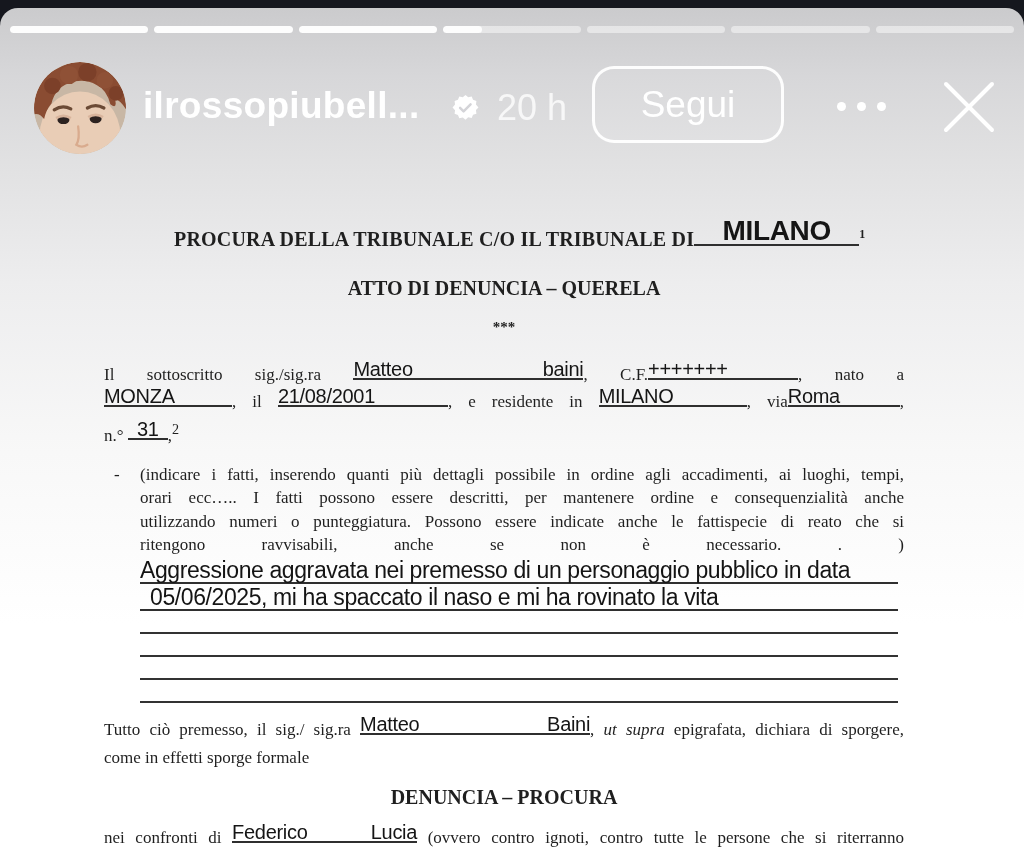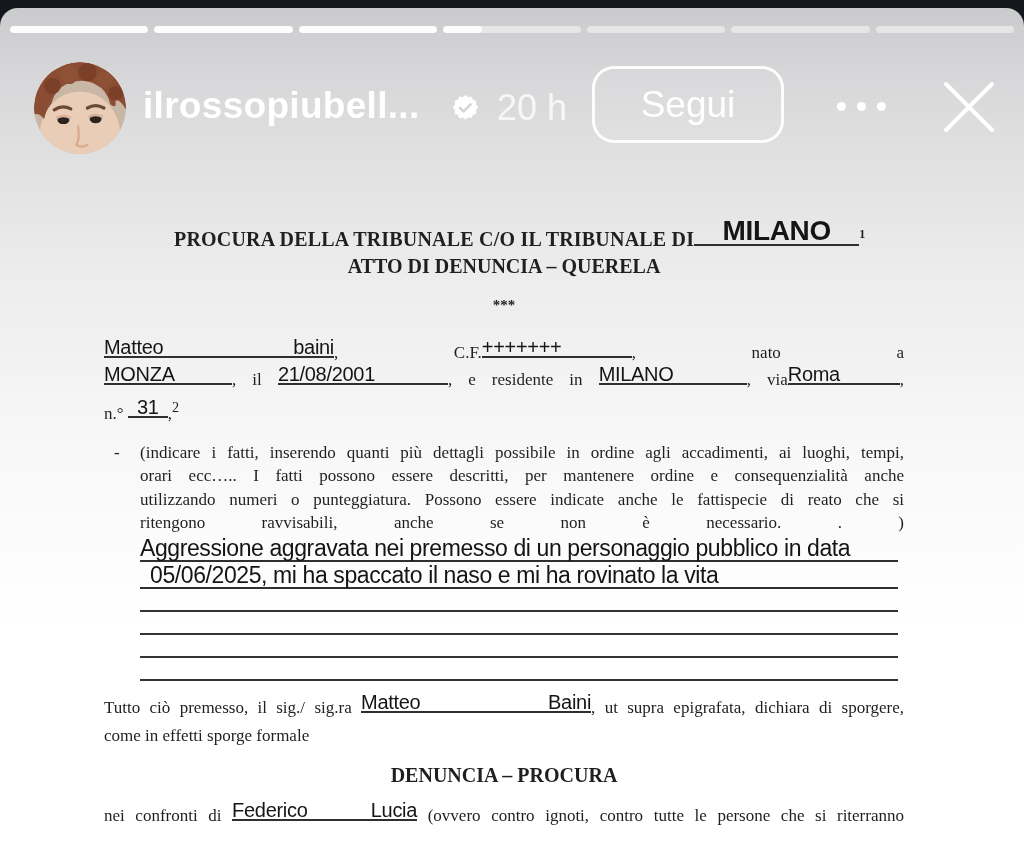--- a/index.html
+++ b/index.html
@@ -32,21 +32,21 @@
     font-family:"Liberation Sans",sans-serif; cursor:pointer;
   }
   .more { position:absolute; left:837px; top:94px; display:flex; gap:11px; cursor:pointer; }
   .more i { width:9px; height:9px; border-radius:50%; background:#ffffff; }
   .close { position:absolute; left:938px; top:68px; width:62px; height:62px; cursor:pointer; }
 
   
   .doc { position:absolute; left:104px; top:0; width:800px; font-family:"Liberation Serif",serif; font-size:17px; color:#1f1f1f; }
   .t-title { margin-top:212px; padding-left:70px; font-weight:bold; font-size:20px; line-height:28px; letter-spacing:0.2px; }
   .t-title sup { font-size:12px; }
-  .t-sub { text-align:center; font-weight:bold; font-size:20px; line-height:26px; }
+  .t-sub { margin-top:22px; text-align:center; font-weight:bold; font-size:20px; line-height:26px; }
   .t-stars { margin-top:16px; text-align:center; font-weight:bold; font-size:15px; line-height:20px; }
   .just { text-align:justify; text-align-last:justify; }
   .intro { margin-top:24px; }
   .intro .ln { line-height:27.5px; }
   .espone { margin-top:6px; text-align:center; font-weight:bold; font-size:18px; line-height:24px; }
   .bullet { position:relative; padding-left:36px; margin-top:14px; }
   .bullet .marker { position:absolute; left:10px; top:0; line-height:23.5px; }
   .bullet .bl { line-height:23.5px; }
 
   .fill { display:inline-block; position:relative; height:17px; border-bottom:2px solid #2f2f2f; vertical-align:baseline; }
@@ -62,21 +62,21 @@
   .hand-line {
     margin-left:36px; width:758px; height:27px; border-bottom:2px solid #2f2f2f;
     font-family:"Liberation Sans",sans-serif; font-size:23px; line-height:26px;
     letter-spacing:-0.4px; color:#141414; white-space:nowrap;
   }
   .hand-line.indent { padding-left:10px; }
   .blank-line { margin-left:36px; width:758px; height:23px; border-bottom:2px solid #333333; }
 
   .premesso1 { margin-top:12px; line-height:30px; }
   .premesso2 { line-height:26px; }
-  .it { }
+  .it { font-style:italic; }
   .denuncia { margin-top:14px; text-align:center; font-weight:bold; font-size:20px; line-height:24px; }
   .against { margin-top:14px; line-height:30px; }
 </style>
 </head>
 <body>
 
 <div class="viewport">
   <div class="story-card">
 
     <div class="progress-row" id="progress-row">
@@ -157,21 +157,21 @@
     </div>
 
     <div class="doc">
 
       <div class="t-title"><span>PROCURA DELLA TRIBUNALE C/O IL TRIBUNALE DI</span><span class="fill fill-title"><span>MILANO</span></span><sup>1</sup></div>
 
       <div class="t-sub">ATTO DI DENUNCIA – QUERELA</div>
       <div class="t-stars">***</div>
 
       <div class="intro">
-        <div class="ln just"><span class="fill w230"><span>Matteo baini</span></span><span>, C.F.</span><span class="fill w150"><span>+++++++</span></span><span>, nato a</span></div>
+        <div class="ln just"><span>Il sottoscritto sig./sig.ra </span><span class="fill w230"><span>Matteo baini</span></span><span>, C.F.</span><span class="fill w150"><span>+++++++</span></span><span>, nato a</span></div>
         <div class="ln just"><span class="fill w128"><span>MONZA</span></span><span>, il </span><span class="fill w170"><span>21/08/2001</span></span><span>, e residente in </span><span class="fill w148"><span>MILANO</span></span><span>, via</span><span class="fill w112"><span>Roma</span></span><span>,</span></div>
         <div class="ln"><span>n.° </span><span class="fill w40"><span>31</span></span><span>,</span><sup>2</sup></div>
       </div>
 
 
       <div class="bullet">
         <span class="marker">-</span>
         <div class="bl just">(indicare i fatti, inserendo quanti più dettagli possibile in ordine agli accadimenti, ai luoghi, tempi,</div>
         <div class="bl just">orari ecc….. I fatti possono essere descritti, per mantenere ordine e consequenzialità anche</div>
         <div class="bl just">utilizzando numeri o punteggiatura. Possono essere indicate anche le fattispecie di reato che si</div>

